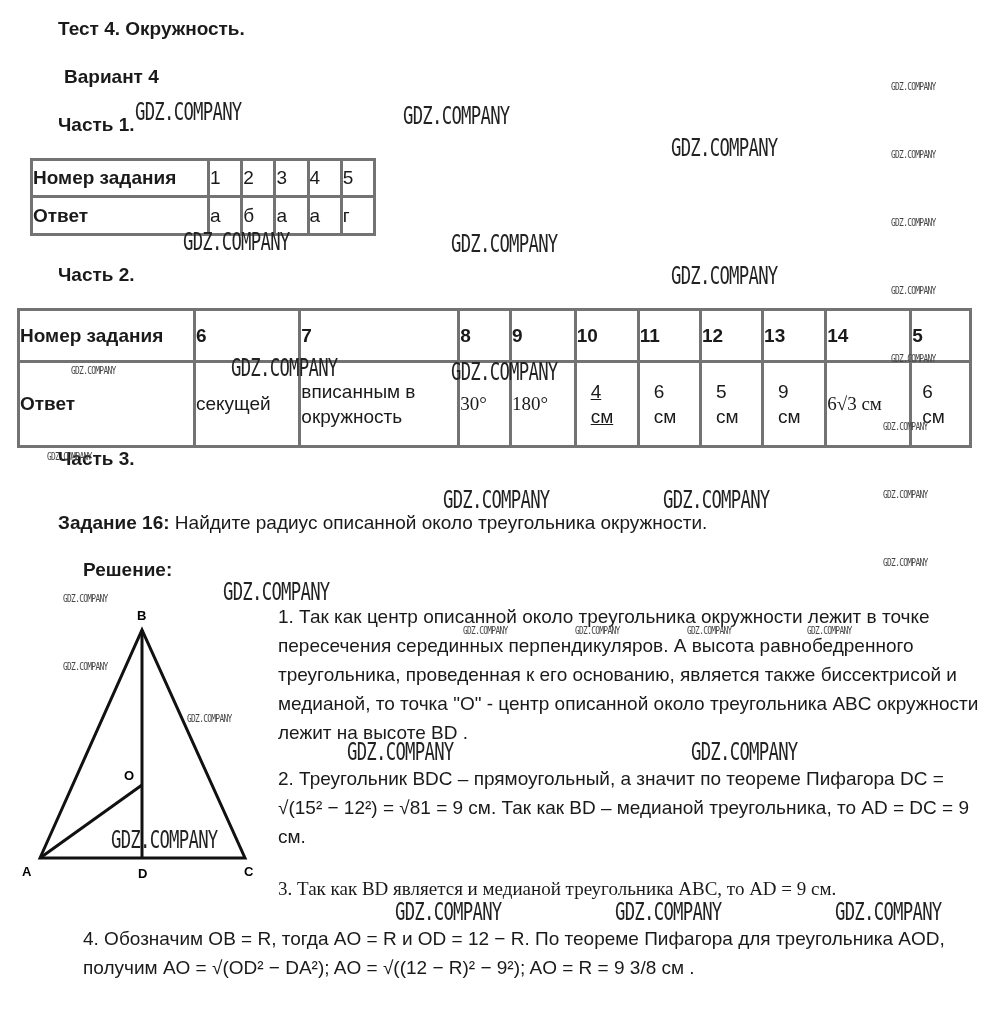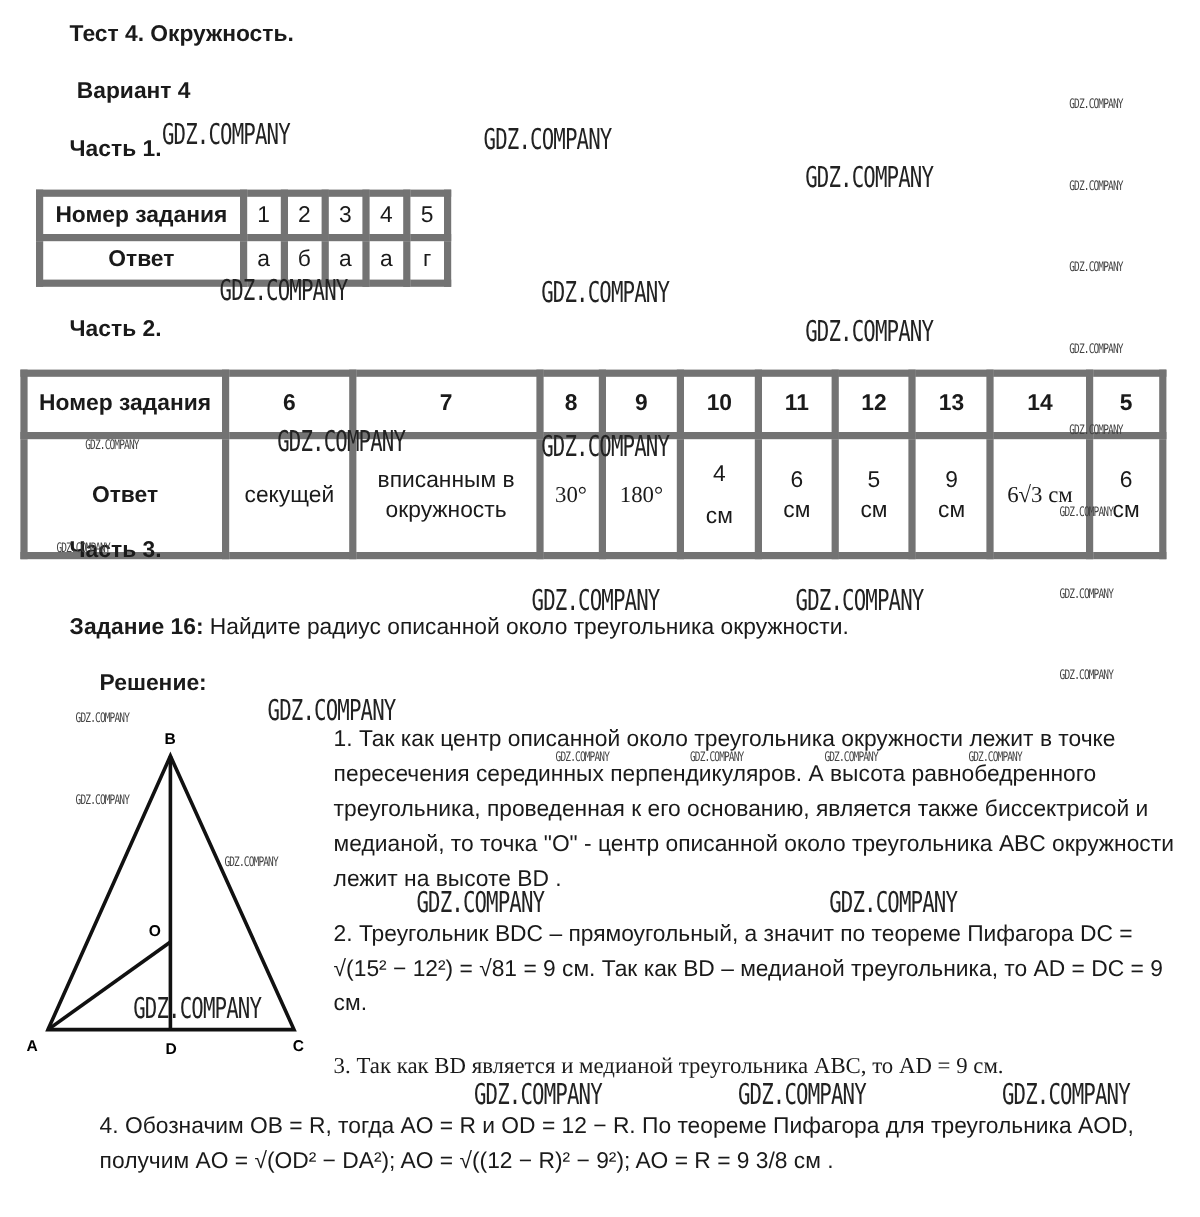--- a/index.html
+++ b/index.html
@@ -5,21 +5,21 @@
   html, body { margin:0; padding:0; background:#ffffff; }
   body { width:1000px; height:1014px; position:relative; overflow:hidden;
          font-family:"Liberation Sans", sans-serif; color:#1a1a1a; }
   .abs { position:absolute; }
   .h-bold { font-weight:bold; font-size:19px; }
   .body-text { font-size:19px; line-height:29px; }
   .wm { position:absolute; font-family:"DejaVu Sans Mono", monospace; color:#222; letter-spacing:-1px; transform:scaleX(0.72); transform-origin:left top; white-space:nowrap; }
   .wm.big { font-size:24px; }
   .wm.small { font-size:11px; color:#444; }
   table { border-collapse:collapse; position:absolute; }
-  td { border:6px solid #737373; text-align:center; padding:0; font-size:19px; }
+  td { border:3px solid #737373; padding:0; font-size:19px; }
   td.b { font-weight:bold; }
   .serif { font-family:"Liberation Serif", "DejaVu Serif", serif; }
 </style>
 </head>
 <body>
 
 <div class="abs h-bold" style="left:58px;top:18px;">Тест 4. Окружность.</div>
 <div class="abs h-bold" style="left:64px;top:66px;">Вариант 4</div>
 <div class="abs h-bold" style="left:58px;top:114px;">Часть 1.</div>
 
@@ -60,21 +60,21 @@
     <td class="b" style="width:61px;">13</td>
     <td class="b" style="width:87px;">14</td>
     <td class="b" style="width:58px;">5</td>
   </tr>
   <tr style="height:71px;">
     <td class="b">Ответ</td>
     <td>секущей</td>
     <td style="line-height:25px;">вписанным в окружность</td>
     <td class="serif">30°</td>
     <td class="serif">180°</td>
-    <td style="line-height:35px;padding:12px 14px;">4 см</td>
+    <td style="line-height:25px;padding:12px 14px;text-decoration:underline;">4 см</td>
     <td style="line-height:25px;padding:0 14px;">6 см</td>
     <td style="line-height:25px;padding:16px 14px;">5 см</td>
     <td style="line-height:25px;padding:0 14px;">9 см</td>
     <td class="serif">6√3 см</td>
     <td style="line-height:25px;padding:0 10px;">6 см</td>
   </tr>
 </tbody>
   </table>
 
 <div class="abs h-bold" style="left:58px;top:448px;">Часть 3.</div>

